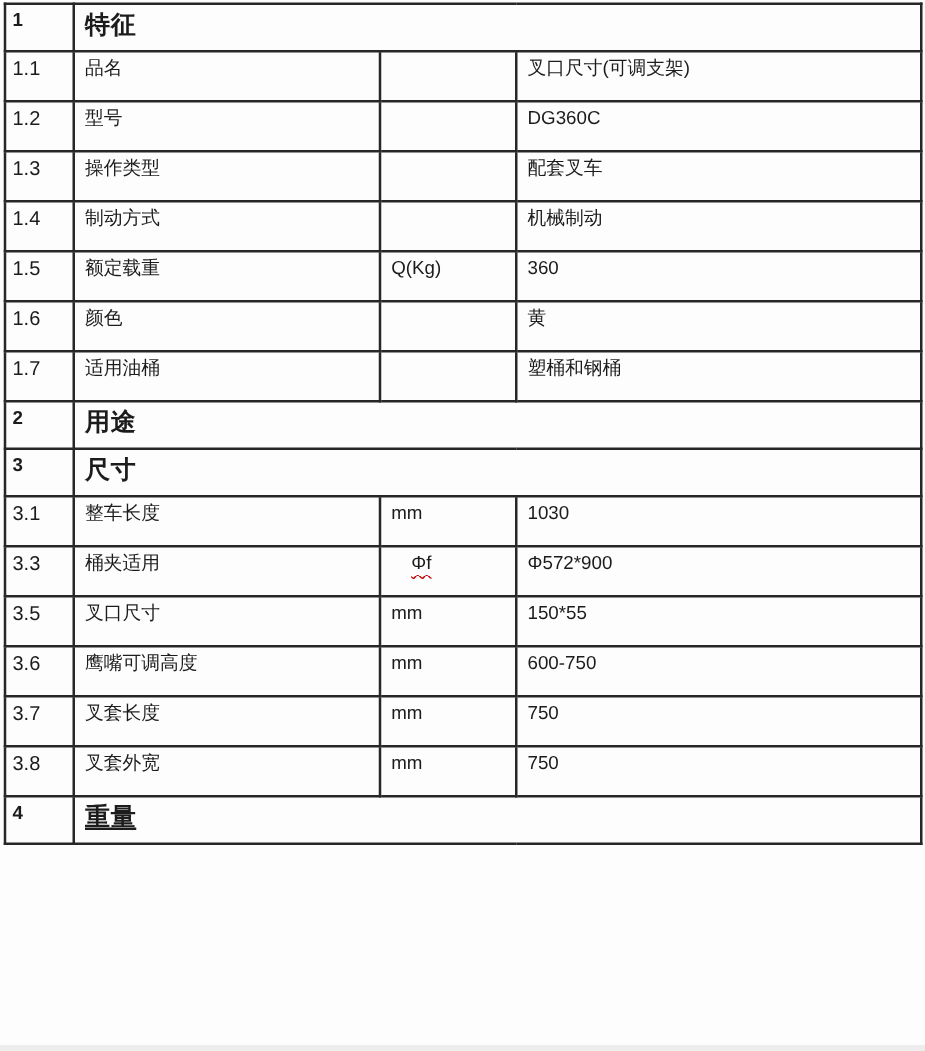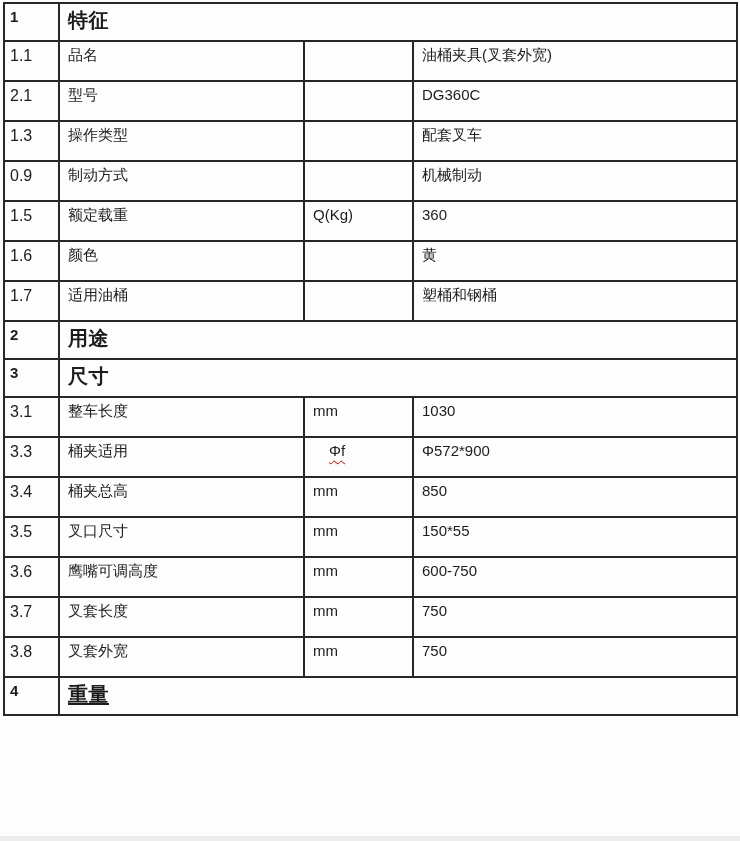--- a/index.html
+++ b/index.html
@@ -83,36 +83,36 @@
     </colgroup>
     <tbody>
         <tr class="section">
           <td class="num">1</td>
           <td class="title" colspan="3"><span>特征</span></td>
         </tr>
         <tr class="data">
           <td class="num">1.1</td>
           <td class="label">品名</td>
           <td class="unit"></td>
-          <td class="value">油桶夹具(叉套外宽)</td>
+          <td class="value">叉口尺寸(可调支架)</td>
         </tr>
         <tr class="data">
-          <td class="num">2.1</td>
+          <td class="num">1.2</td>
           <td class="label">型号</td>
           <td class="unit"></td>
           <td class="value">DG360C</td>
         </tr>
         <tr class="data">
           <td class="num">1.3</td>
           <td class="label">操作类型</td>
           <td class="unit"></td>
           <td class="value">配套叉车</td>
         </tr>
         <tr class="data">
-          <td class="num">0.9</td>
+          <td class="num">1.4</td>
           <td class="label">制动方式</td>
           <td class="unit"></td>
           <td class="value">机械制动</td>
         </tr>
         <tr class="data">
           <td class="num">1.5</td>
           <td class="label">额定载重</td>
           <td class="unit"><span>Q(Kg)</span></td>
           <td class="value">360</td>
         </tr>
@@ -142,26 +142,20 @@
           <td class="unit"><span>mm</span></td>
           <td class="value">1030</td>
         </tr>
         <tr class="data">
           <td class="num">3.3</td>
           <td class="label">桶夹适用</td>
           <td class="unit"><span class="squiggle" style="text-decoration-color: rgb(192, 0, 0); margin-left: 16px;">Φf</span></td>
           <td class="value">Φ572*900</td>
         </tr>
         <tr class="data">
-          <td class="num">3.4</td>
-          <td class="label">桶夹总高</td>
-          <td class="unit"><span>mm</span></td>
-          <td class="value">850</td>
-        </tr>
-        <tr class="data">
           <td class="num">3.5</td>
           <td class="label">叉口尺寸</td>
           <td class="unit"><span>mm</span></td>
           <td class="value">150*55</td>
         </tr>
         <tr class="data">
           <td class="num">3.6</td>
           <td class="label">鹰嘴可调高度</td>
           <td class="unit"><span>mm</span></td>
           <td class="value">600-750</td>

